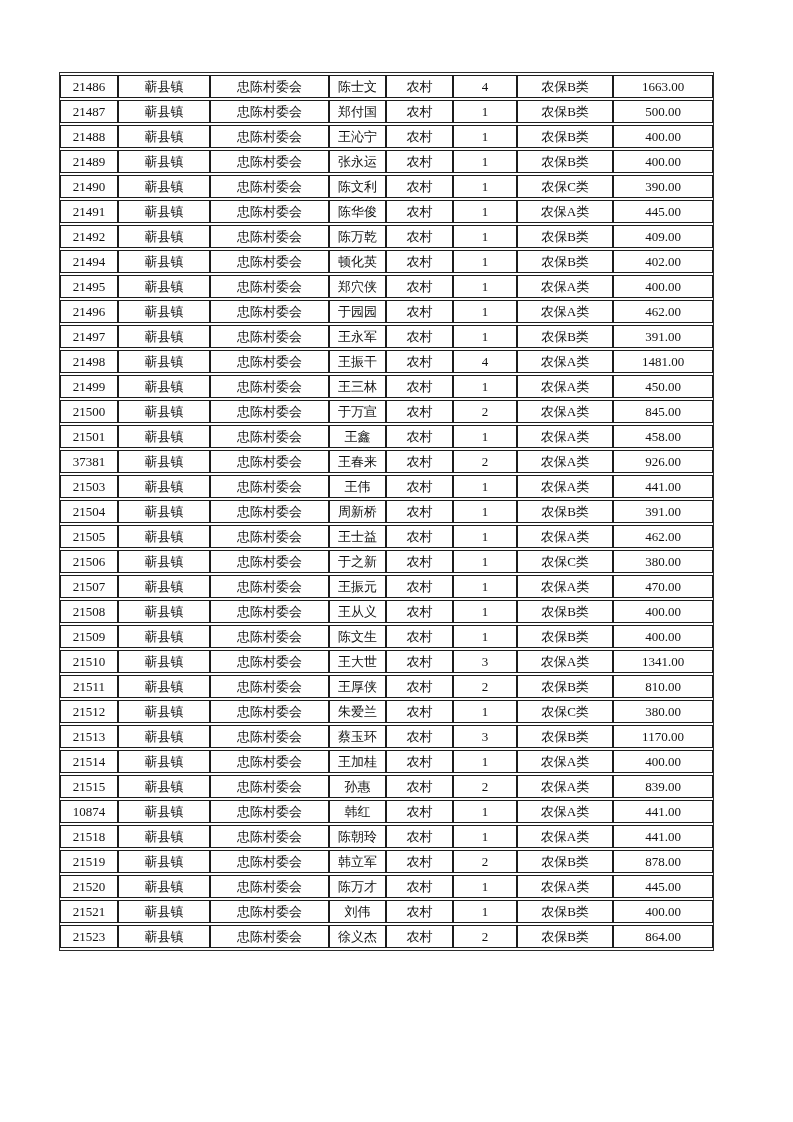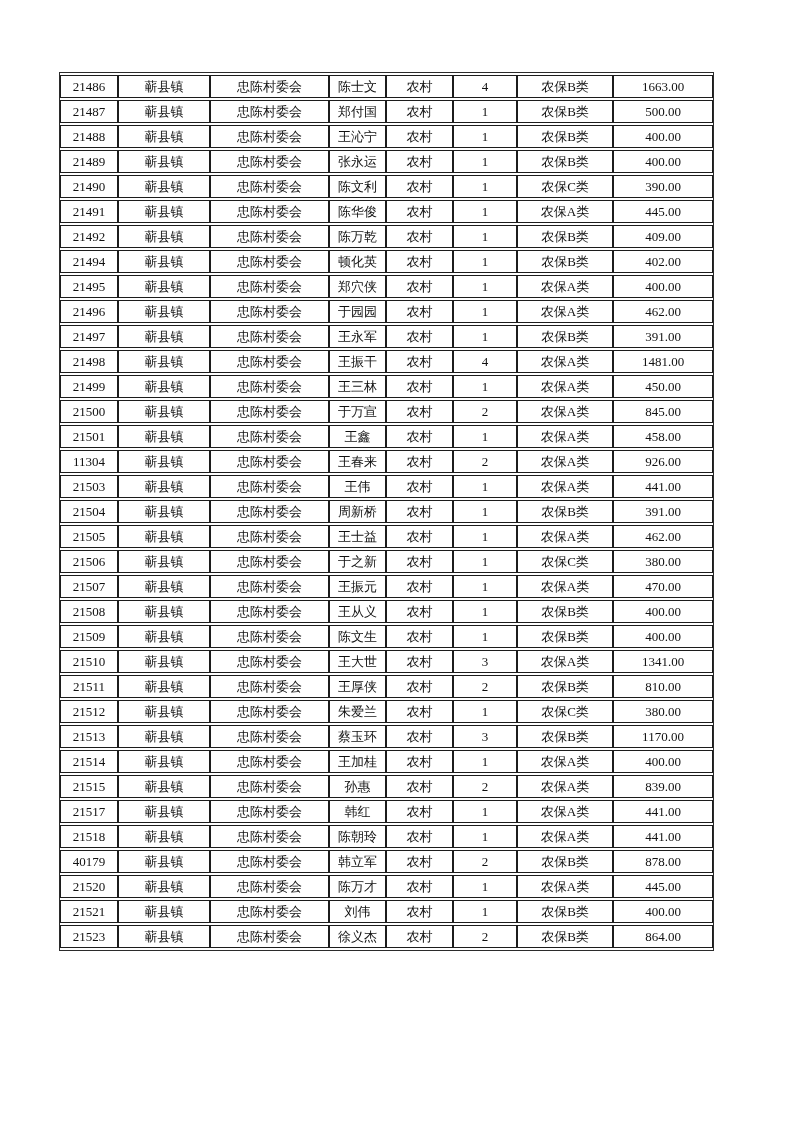--- a/index.html
+++ b/index.html
@@ -201,21 +201,21 @@
           <td>21501</td>
           <td>蕲县镇</td>
           <td>忠陈村委会</td>
           <td>王鑫</td>
           <td>农村</td>
           <td>1</td>
           <td>农保A类</td>
           <td>458.00</td>
         </tr>
         <tr>
-          <td>11304</td>
+          <td>37381</td>
           <td>蕲县镇</td>
           <td>忠陈村委会</td>
           <td>王春来</td>
           <td>农村</td>
           <td>2</td>
           <td>农保A类</td>
           <td>926.00</td>
         </tr>
         <tr>
           <td>21503</td>
@@ -341,41 +341,41 @@
           <td>21515</td>
           <td>蕲县镇</td>
           <td>忠陈村委会</td>
           <td>孙惠</td>
           <td>农村</td>
           <td>2</td>
           <td>农保A类</td>
           <td>839.00</td>
         </tr>
         <tr>
-          <td>21517</td>
+          <td>10874</td>
           <td>蕲县镇</td>
           <td>忠陈村委会</td>
           <td>韩红</td>
           <td>农村</td>
           <td>1</td>
           <td>农保A类</td>
           <td>441.00</td>
         </tr>
         <tr>
           <td>21518</td>
           <td>蕲县镇</td>
           <td>忠陈村委会</td>
           <td>陈朝玲</td>
           <td>农村</td>
           <td>1</td>
           <td>农保A类</td>
           <td>441.00</td>
         </tr>
         <tr>
-          <td>40179</td>
+          <td>21519</td>
           <td>蕲县镇</td>
           <td>忠陈村委会</td>
           <td>韩立军</td>
           <td>农村</td>
           <td>2</td>
           <td>农保B类</td>
           <td>878.00</td>
         </tr>
         <tr>
           <td>21520</td>

